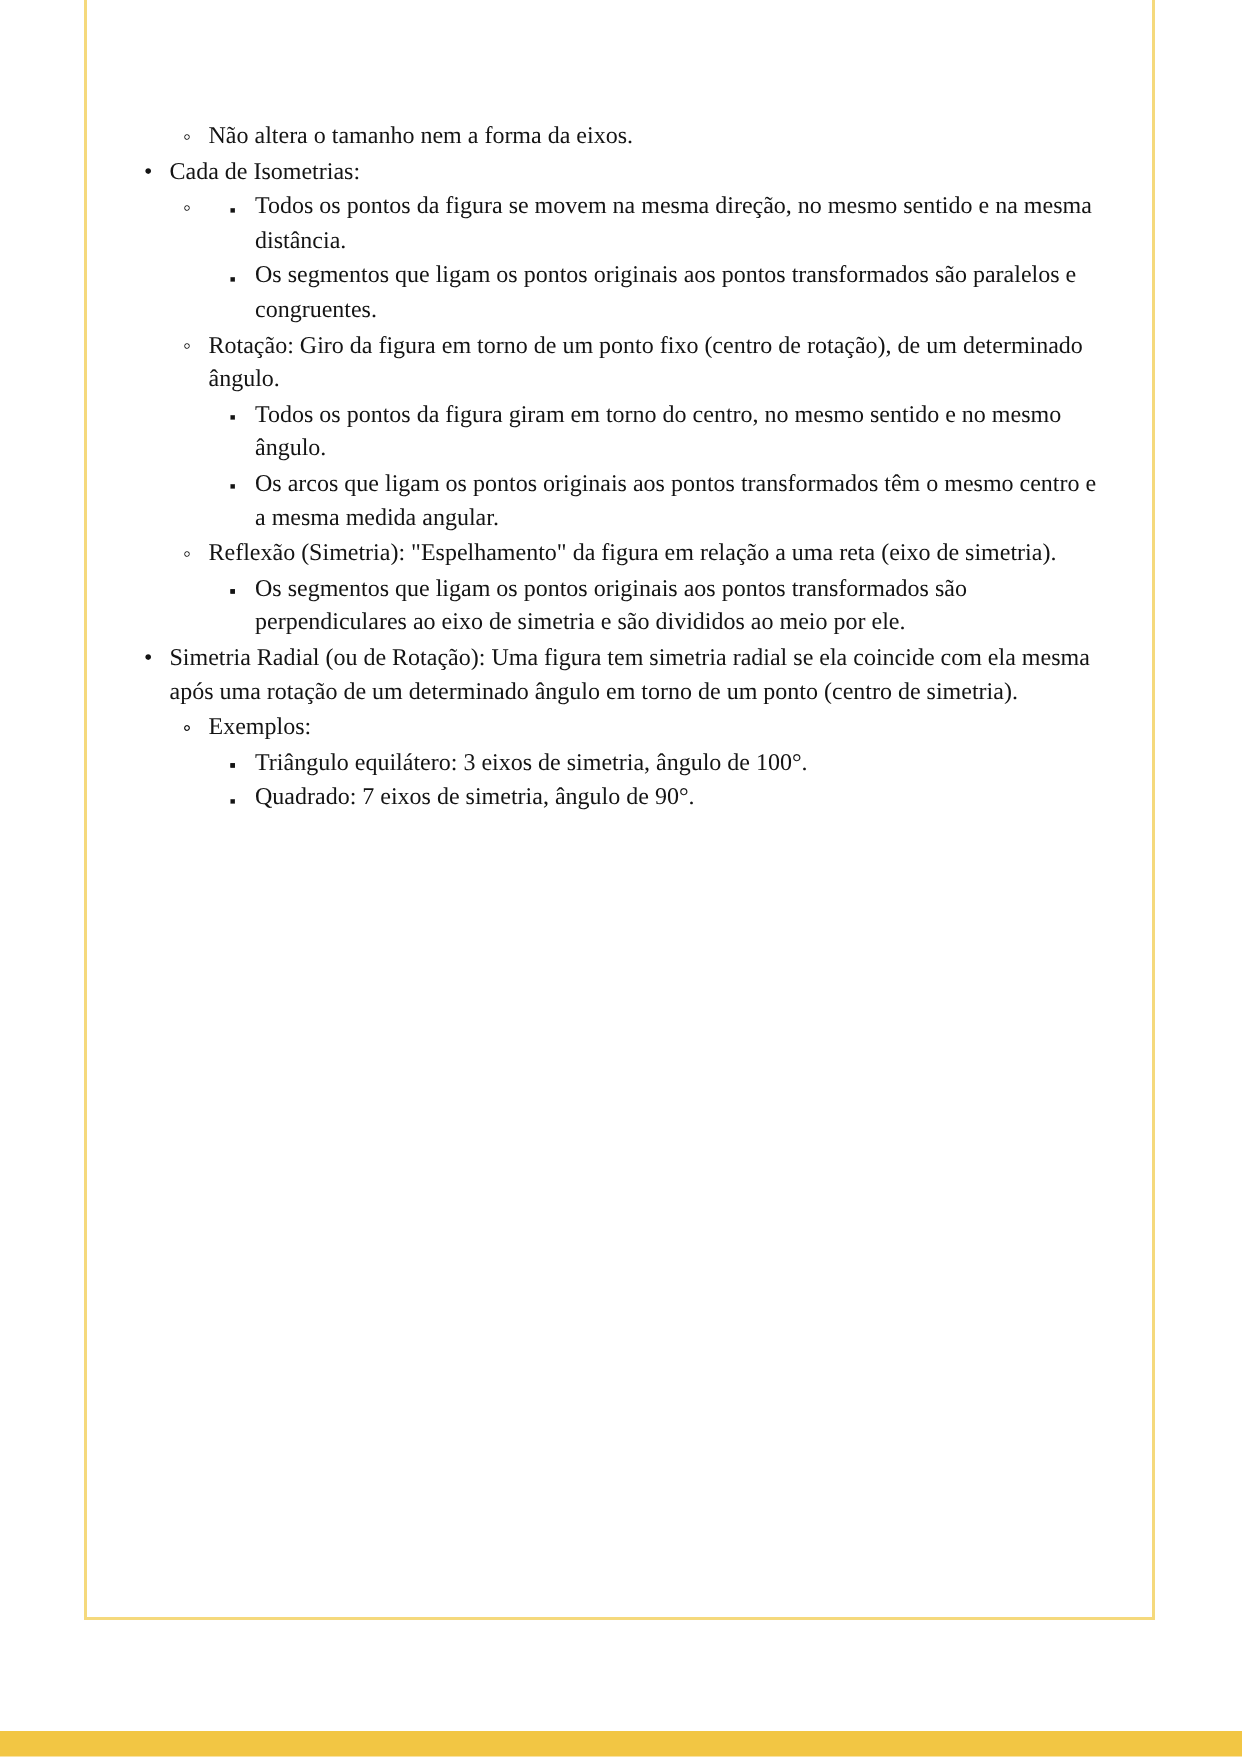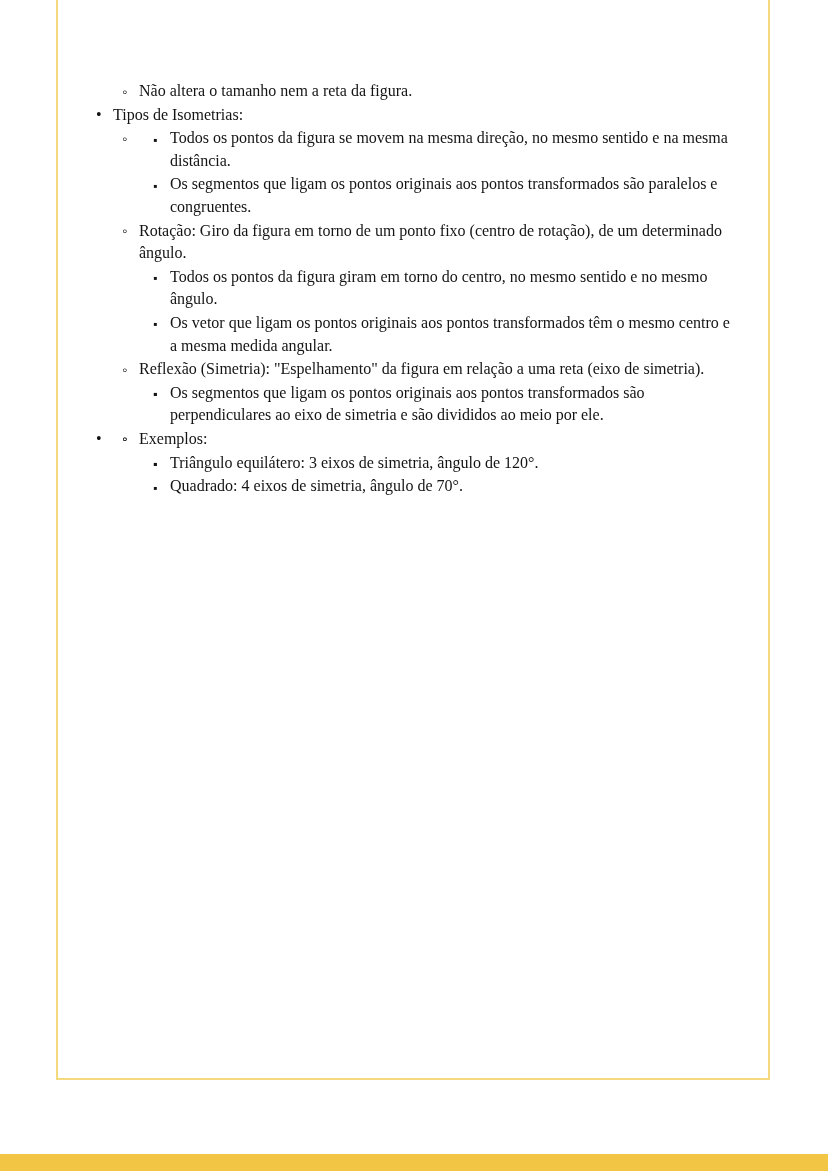--- a/index.html
+++ b/index.html
@@ -68,26 +68,26 @@
 </style>
 </head>
 <body>
 
 <div class="doc-page" style="border-color: rgb(245, 217, 124);">
   <div class="doc-content">
     <ul class="outline" style="color: rgb(20, 20, 20);">
 
       <li class="lvl2">
         <span class="marker">◦</span>
-        <span>Não altera o tamanho nem a reta da figura.</span>
+        <span>Não altera o tamanho nem a forma da eixos.</span>
       </li>
 
       <li class="lvl1">
         <span class="marker">•</span>
-        <span>Tipos de Isometrias:</span>
+        <span>Cada de Isometrias:</span>
       </li>
 
       <li class="lvl2">
         <span class="marker">◦</span>
       </li>
 
       <li class="lvl3">
         <span class="marker">▪</span>
         <span>Todos os pontos da figura se movem na mesma direção, no mesmo sentido e na mesma distância.</span>
       </li>
@@ -102,61 +102,62 @@
         <span>Rotação: Giro da figura em torno de um ponto fixo (centro de rotação), de um determinado ângulo.</span>
       </li>
 
       <li class="lvl3">
         <span class="marker">▪</span>
         <span>Todos os pontos da figura giram em torno do centro, no mesmo sentido e no mesmo ângulo.</span>
       </li>
 
       <li class="lvl3">
         <span class="marker">▪</span>
-        <span>Os vetor que ligam os pontos originais aos pontos transformados têm o mesmo centro e a mesma medida angular.</span>
+        <span>Os arcos que ligam os pontos originais aos pontos transformados têm o mesmo centro e a mesma medida angular.</span>
       </li>
 
       <li class="lvl2">
         <span class="marker">◦</span>
         <span>Reflexão (Simetria): "Espelhamento" da figura em relação a uma reta (eixo de simetria).</span>
       </li>
 
       <li class="lvl3">
         <span class="marker">▪</span>
       </li>
 
       <li class="lvl3">
         <span class="marker">▪</span>
         <span>Os segmentos que ligam os pontos originais aos pontos transformados são perpendiculares ao eixo de simetria e são divididos ao meio por ele.</span>
       </li>
 
       <li class="lvl1">
         <span class="marker">•</span>
+        <span>Simetria Radial (ou de Rotação): Uma figura tem simetria radial se ela coincide com ela mesma após uma rotação de um determinado ângulo em torno de um ponto (centro de simetria).</span>
       </li>
 
       <li class="lvl2">
         <span class="marker">◦</span>
       </li>
 
       <li class="lvl2">
         <span class="marker">◦</span>
         <span>Exemplos:</span>
       </li>
 
       <li class="lvl3">
         <span class="marker">▪</span>
       </li>
 
       <li class="lvl3">
         <span class="marker">▪</span>
-        <span>Triângulo equilátero: 3 eixos de simetria, ângulo de 120°.</span>
+        <span>Triângulo equilátero: 3 eixos de simetria, ângulo de 100°.</span>
       </li>
 
       <li class="lvl3">
         <span class="marker">▪</span>
-        <span>Quadrado: 4 eixos de simetria, ângulo de 70°.</span>
+        <span>Quadrado: 7 eixos de simetria, ângulo de 90°.</span>
       </li>
 
     </ul>
   </div>
 </div>
 
 <div class="footer-bar" style="background-color: rgb(242, 198, 68);"></div>
 
 </body></html>

